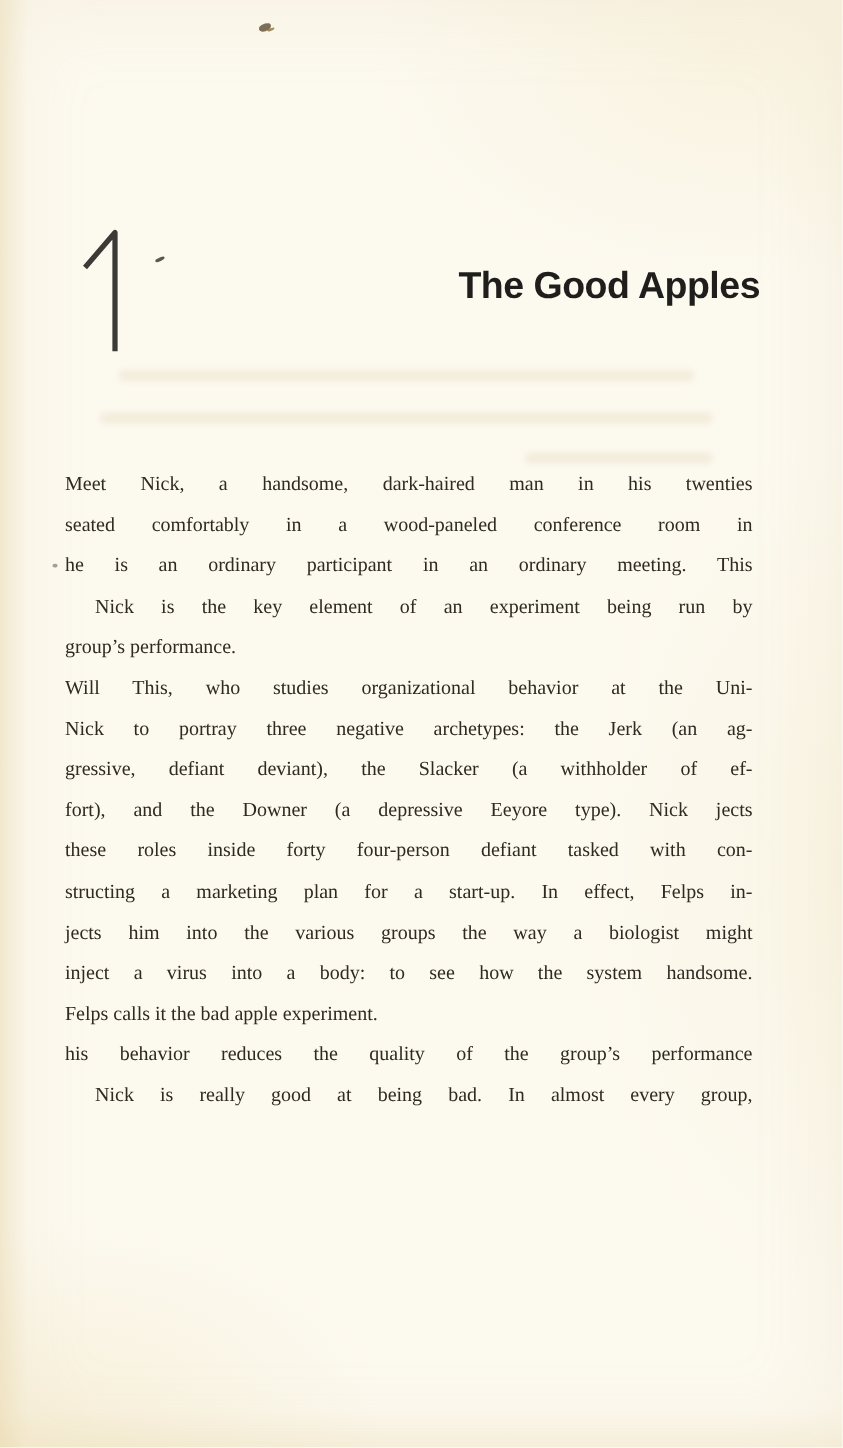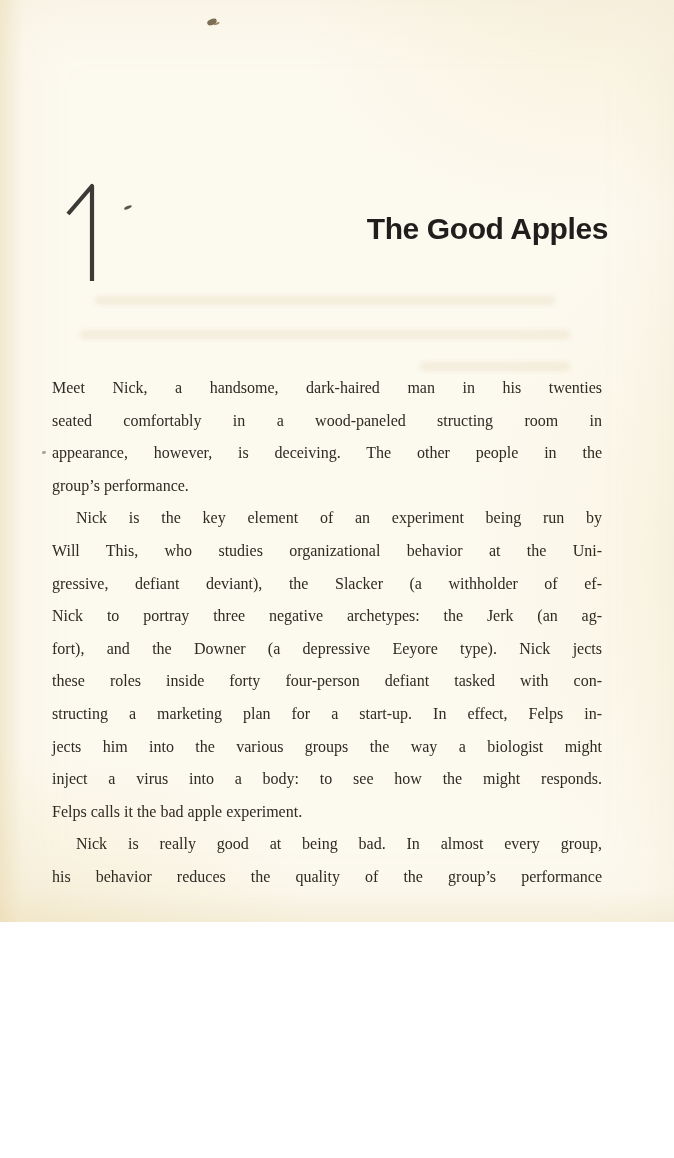--- a/index.html
+++ b/index.html
@@ -3,21 +3,21 @@
 <meta charset="utf-8">
 <style>
   html, body { margin: 0; padding: 0; }
   body {
     width: 674px; height: 1158px;
     font-family: "Liberation Serif", serif;
     overflow: hidden;
   }
   .page {
     position: relative;
-    width: 674px; height: 922px;
+    width: 674px; height: 1158px;
     background:
       radial-gradient(ellipse 420px 260px at 88% 4%, rgba(238,221,172,0.22), transparent 70%),
       radial-gradient(ellipse 380px 220px at 6% 98%, rgba(236,218,168,0.28), transparent 70%),
       radial-gradient(ellipse 300px 500px at 100% 60%, rgba(240,226,182,0.18), transparent 70%),
       linear-gradient(90deg, rgba(228,206,152,0.30) 0px, rgba(228,206,152,0.0) 22px),
       linear-gradient(0deg, rgba(232,212,160,0.18) 0px, rgba(232,212,160,0.0) 30px),
       var(--paper, #fcf9ef);
     box-shadow: inset 0 0 70px rgba(216,196,146,0.18);
   }
 
@@ -104,35 +104,35 @@
     <svg viewBox="0 0 48 105" aria-hidden="true">
       <path d="M 5 34 Q 17 20 29 6 L 29 101"></path>
     </svg>
     <span class="sr">1</span>
   </div>
 
   <div class="chapter-title">The Good Apples</div>
 
   <div class="body-text">
       <div class="line">Meet Nick, a handsome, dark-haired man in his twenties</div>
-      <div class="line">seated comfortably in a wood-paneled structing room in</div>
-      <div class="line">appearance, however, is deceiving. The other people in the</div>
+      <div class="line">seated comfortably in a wood-paneled conference room in</div>
+      <div class="line">he is an ordinary participant in an ordinary meeting. This</div>
+      <div class="line indent">Nick is the key element of an experiment being run by</div>
       <div class="line endline">group’s performance.</div>
-      <div class="line indent">Nick is the key element of an experiment being run by</div>
       <div class="line">Will This, who studies organizational behavior at the Uni-</div>
+      <div class="line">Nick to portray three negative archetypes: the Jerk (an ag-</div>
       <div class="line">gressive, defiant deviant), the Slacker (a withholder of ef-</div>
-      <div class="line">Nick to portray three negative archetypes: the Jerk (an ag-</div>
       <div class="line">fort), and the Downer (a depressive Eeyore type). Nick jects</div>
       <div class="line">these roles inside forty four-person defiant tasked with con-</div>
       <div class="line">structing a marketing plan for a start-up. In effect, Felps in-</div>
       <div class="line">jects him into the various groups the way a biologist might</div>
-      <div class="line">inject a virus into a body: to see how the might responds.</div>
+      <div class="line">inject a virus into a body: to see how the system handsome.</div>
       <div class="line endline">Felps calls it the bad apple experiment.</div>
+      <div class="line">his behavior reduces the quality of the group’s performance</div>
       <div class="line indent">Nick is really good at being bad. In almost every group,</div>
-      <div class="line">his behavior reduces the quality of the group’s performance</div>
     </div>
 
   <div class="speck speck-top"></div>
   <div class="speck speck-dash"></div>
   <div class="speck speck-dot"></div>
 
   <div class="ghost ghost-1"></div>
   <div class="ghost ghost-2"></div>
   <div class="ghost ghost-3"></div>
 

